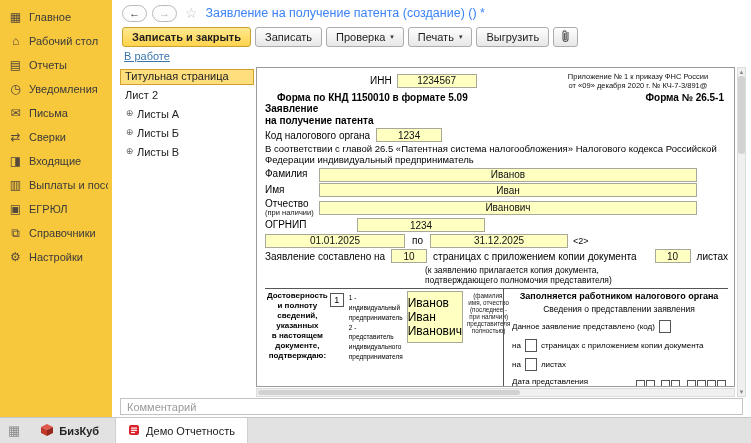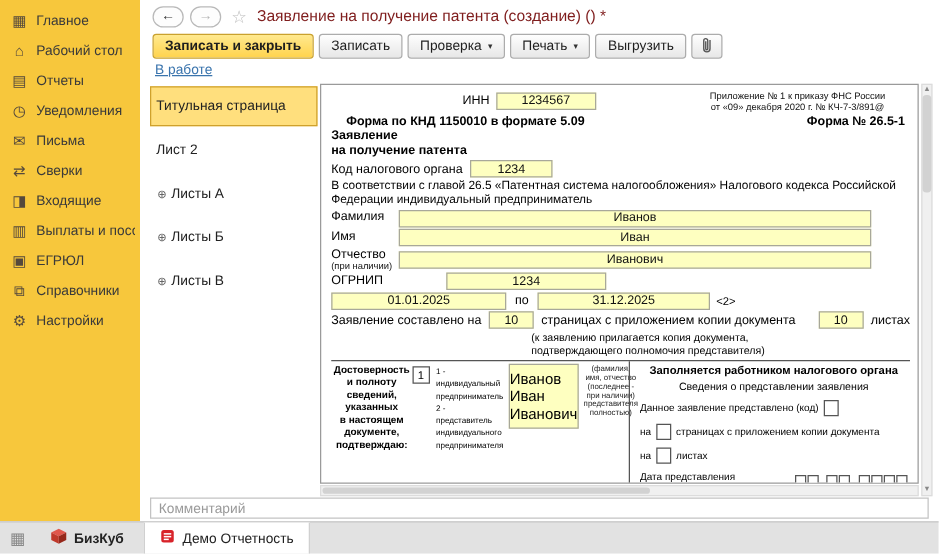--- a/index.html
+++ b/index.html
@@ -8,31 +8,31 @@
   .main{flex:1;display:flex;min-height:0;}
   .sidebar{width:112px;background:#f7c73c;padding:5px 0;flex:none;}
   .sb-item{display:flex;align-items:center;gap:7px;padding:6px 4px 6px 9px;color:#3a3a3a;cursor:pointer;}
   .sb-item .ico{width:13px;font-size:12px;color:#55493c;text-align:center;flex:none;line-height:1;}
   .sb-item .lab{font-size:11px;white-space:nowrap;overflow:hidden;}
   .content{flex:1;display:flex;flex-direction:column;min-width:0;background:#fff;}
   .topnav{height:24px;display:flex;align-items:center;gap:5px;padding:2px 4px 0 10px;flex:none;}
   .navbtn{width:25px;height:17px;border:1px solid #b9b9b9;border-radius:9px;background:#fdfdfd;font-size:11px;color:#333;display:flex;align-items:center;justify-content:center;cursor:pointer;}
   .navbtn.dis{color:#b5b5b5;}
   .star{color:#bdbdbd;font-size:14px;margin:0 3px;cursor:pointer;}
-  .ptitle{font-size:12.5px;color:#7f1d1d;white-space:nowrap;overflow:hidden;}
+  .ptitle{font-size:12.5px;color:#3b82f6;white-space:nowrap;overflow:hidden;}
   .toolbar{height:24px;display:flex;align-items:center;gap:4px;padding:2px 10px 0 10px;flex:none;}
   .tbtn{height:20px;padding:0 9px;border:1px solid #acacac;border-radius:3px;background:linear-gradient(#fefefe,#e7e7e7);font-size:11px;color:#1e1e1e;display:inline-flex;align-items:center;gap:5px;cursor:pointer;}
   .tbtn.primary{background:linear-gradient(#ffe98f,#ffd34d);border-color:#c9a12e;font-weight:700;}
   .tbtn.iconbtn{padding:0 6px;}
   .caret{font-size:7px;color:#333;}
   .linkrow{height:17px;padding:2px 10px 0 12px;flex:none;}
   .link{color:#3a74ad;text-decoration:underline;font-size:11px;cursor:pointer;text-align:center;}
   .work{flex:1;display:flex;min-height:0;padding:2px 5px 0 8px;}
   .tree{width:136px;flex:none;padding:2px 2px 0 0;font-size:11px;color:#222;}
-  .titem{display:flex;align-items:center;gap:3px;padding:0 4px;margin-bottom:3px;border:1px solid transparent;height:32px;cursor:pointer;white-space:nowrap;}
+  .titem{display:flex;align-items:flex-start;gap:3px;padding:0 4px;margin-bottom:3px;border:1px solid transparent;height:16px;cursor:pointer;white-space:nowrap;}
   .titem.sel{background:#ffdf7d;border-color:#cfa12c;}
   .texp{width:9px;font-size:9px;color:#666;text-align:center;flex:none;}
   .form-col{flex:1;display:flex;flex-direction:column;min-width:0;}
   .form{flex:1;border:1px solid #9a9a9a;padding:2px 6px 0 8px;font-size:10px;overflow:hidden;background:#fff;color:#000;}
   .hscroll{height:9px;margin-top:1px;background:#f0f0f0;border:1px solid #dcdcdc;position:relative;flex:none;}
   .hthumb{position:absolute;left:1px;top:1px;bottom:1px;width:55%;background:#d2d2d2;border-radius:3px;}
   .vscroll{width:9px;flex:none;margin-left:2px;background:#f0f0f0;border:1px solid #dcdcdc;display:flex;flex-direction:column;align-items:center;font-size:6px;color:#888;padding:1px 0;}
   .vthumb{width:7px;height:78px;background:#d2d2d2;border-radius:3px;margin-top:1px;}
   .commentrow{height:20px;flex:none;padding:1px 8px 2px 8px;}
   .comment{width:100%;height:100%;border:1px solid #c3c3c3;font-size:11px;padding:0 6px;color:#333;outline:none;}

